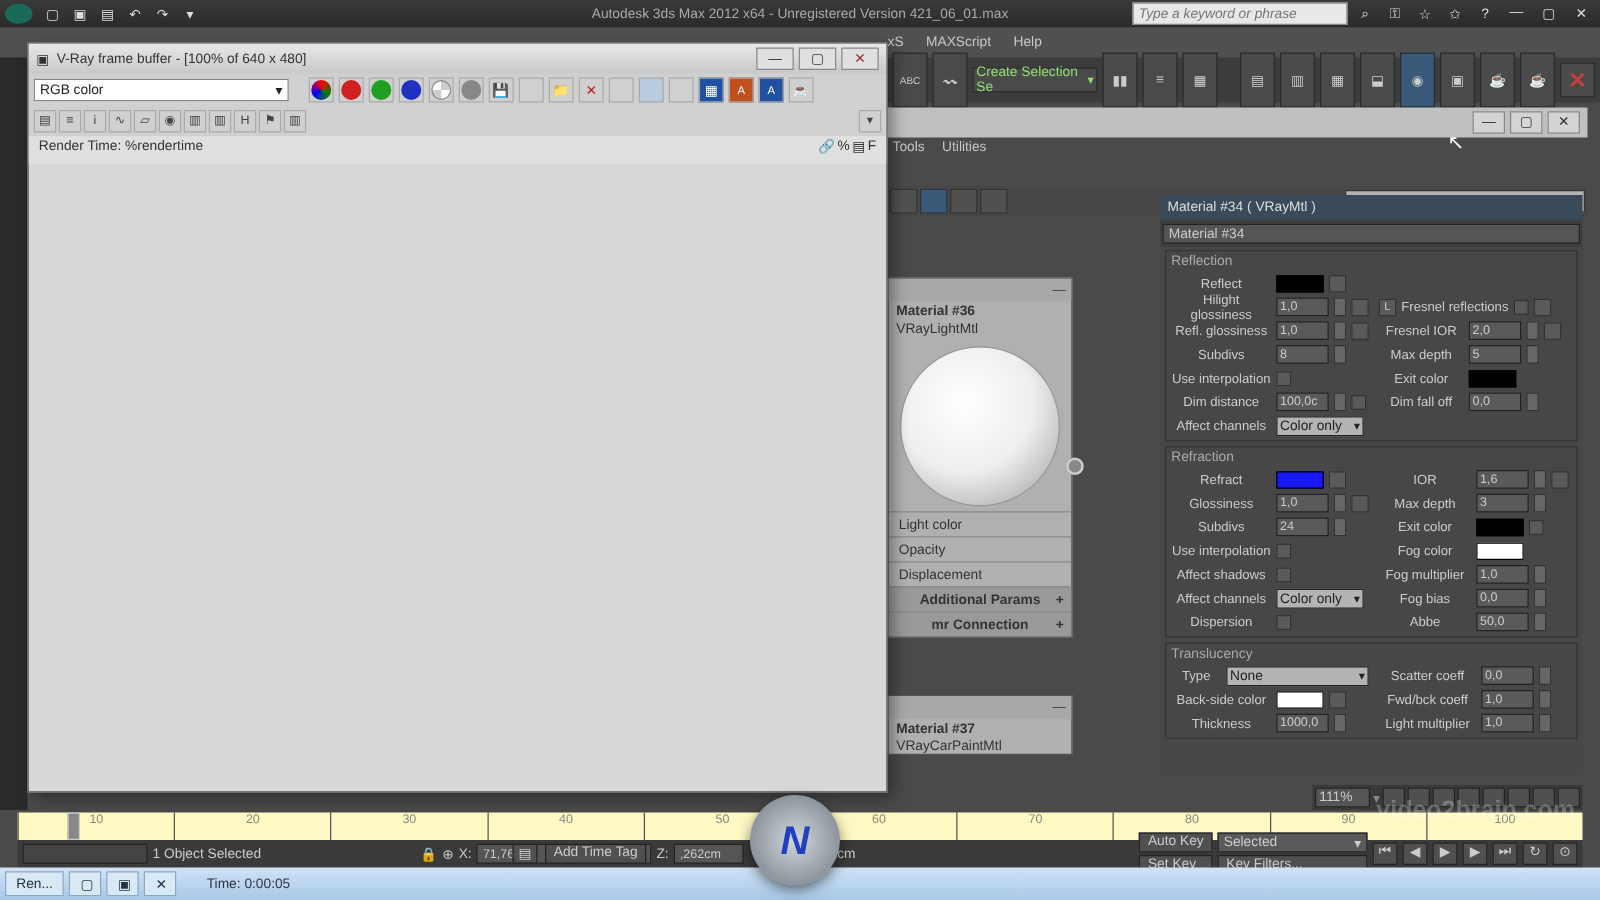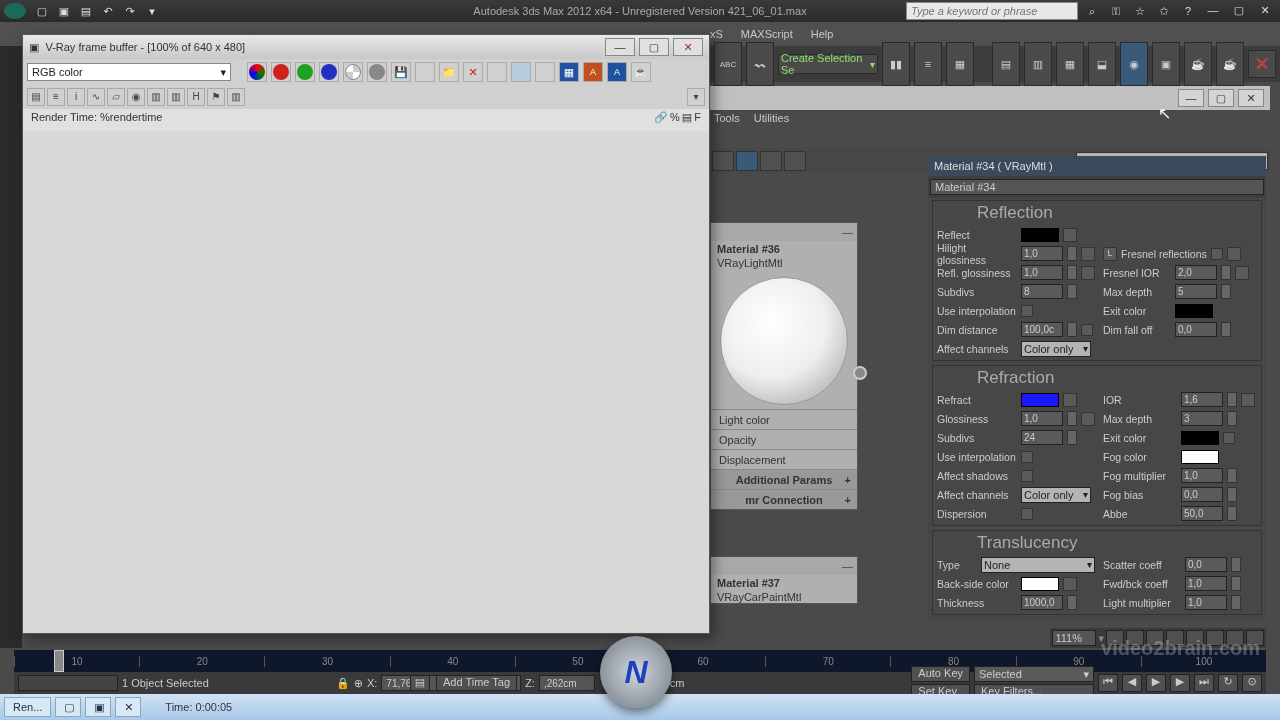--- a/index.html
+++ b/index.html
@@ -37,23 +37,23 @@
 .view-dd { margin-left: auto; width: 192px; height: 18px; background: #b4b4b4; border: 1px solid #333; color: #222; padding: 0 4px; display: flex; align-items: center; justify-content: space-between; }
 
 
 .mat-title { position: absolute; top: 156px; left: 928px; right: 14px; height: 20px; background: #3a4a5a; color: #ddd; padding: 0 6px; display: flex; align-items: center; }
 .mat-name-row { position: absolute; top: 176px; left: 928px; right: 14px; height: 22px; background: #3f3f3f; display: flex; align-items: center; padding: 0 2px; }
 .mat-name-box { flex: 1; height: 16px; background: #555; border: 1px solid #222; color: #ccc; padding: 0 4px; }
 
 
 .rollout { position: absolute; top: 198px; left: 928px; right: 14px; bottom: 100px; background: #474747; overflow: hidden; padding: 2px 4px; }
 .group { border: 1px solid #333; margin-bottom: 4px; padding: 2px 4px; }
-.group-title { color: #aaa; font-size: 17px; margin-bottom: 2px; margin-left: 40px; }
+.group-title { color: #aaa; font-size: 11px; margin-bottom: 2px; }
 .prop-row { display: flex; align-items: center; height: 19px; gap: 4px; }
-.prop-row .lbl { flex: 0 0 80px; text-align: left; color: #ccc; font-size: 10.5px; }
+.prop-row .lbl { flex: 0 0 80px; text-align: center; color: #ccc; font-size: 10.5px; }
 .prop-row .spin { width: 42px; height: 15px; background: #5a5a5a; border: 1px solid #222; color: #ccc; font-size: 10px; padding: 0 2px; display:flex; align-items:center; }
 .prop-row .stepper { width: 10px; height: 15px; background: #666; border: 1px solid #333; }
 .prop-row .swatch { width: 38px; height: 14px; border: 1px solid #000; }
 .prop-row .mapbtn { width: 14px; height: 14px; background: #5a5a5a; border: 1px solid #333; }
 .prop-row .check { width: 12px; height: 12px; border: 1px solid #333; background: #5a5a5a; }
 .prop-row .lbl2 { color: #ccc; font-size: 10.5px; }
 .dd-combo { height: 16px; background: #b4b4b4; border: 1px solid #222; color: #222; font-size: 10px; padding: 0 2px; display: flex; align-items: center; justify-content: space-between; }
 .cols { display: flex; gap: 8px; }
 .col { flex: 1; }
 
@@ -88,21 +88,21 @@
 .teapot { position: absolute; right: -40px; bottom: 24px; width: 220px; height: 150px; }
 .teapot .body { width: 180px; height: 100px; background: radial-gradient(ellipse at 40% 30%, #8ae020, #4aa010); border-radius: 50%; position: absolute; bottom: 0; left: 20px; }
 .teapot .lid { width: 60px; height: 50px; background: radial-gradient(#7ad018, #4a9810); border-radius: 20px 20px 40px 40px; position: absolute; top: 10px; left: 80px; }
 .region { position: absolute; left: 336px; top: 238px; width: 164px; height: 146px; border: 1px solid #f04040; }
 .render-time-ov { position: absolute; left: 20px; bottom: 0; color: #ddd; font-size: 11px; background: rgba(0,0,0,.2); padding: 2px 4px; }
 .vfb-bot { height: 24px; background: #d0d0d0; display: flex; align-items: center; padding: 0 4px; gap: 2px; }
 .vfb-bot .bicon { width: 18px; height: 18px; border: 1px solid #aaa; text-align: center; line-height: 16px; color: #444; font-size: 10px; }
 .vfb-status { height: 22px; background: #e0e0e0; color: #333; padding: 2px 8px; }
 
 
-.timeline { position: absolute; left: 14px; right: 14px; bottom: 48px; height: 22px; background: #0f172a; display: flex; align-items: center; }
+.timeline { position: absolute; left: 14px; right: 14px; bottom: 48px; height: 22px; background: #fef9c3; display: flex; }
 .time-tick { flex: 1; text-align: center; color: #888; font-size: 10px; border-left: 1px solid #555; }
 .time-handle { position: absolute; left: 40px; top: 0; width: 10px; height: 22px; background: #888; border: 1px solid #ccc; }
 
 
 .coordbar { position: absolute; left: 14px; right: 14px; bottom: 26px; height: 22px; background: #3a3a3a; display: flex; align-items: center; gap: 4px; padding: 0 4px; color: #ccc; font-size: 11px; }
 .coord-field { width: 80px; height: 16px; background: #555; border: 1px solid #222; padding: 0 4px; font-size: 10px; display:flex; align-items:center; }
 .coord-sec { margin-left: auto; display: flex; align-items: center; gap: 4px; }
 .akbtn { height: 16px; padding: 0 6px; background: #505050; border: 1px solid #222; }
 .kf-dd { width: 120px; height: 16px; background: #5a5a5a; border: 1px solid #222; color: #ccc; padding: 0 4px; display:flex; align-items:center; justify-content: space-between; }
 .play-btn { width: 20px; height: 18px; background: #505050; border: 1px solid #222; text-align: center; }

